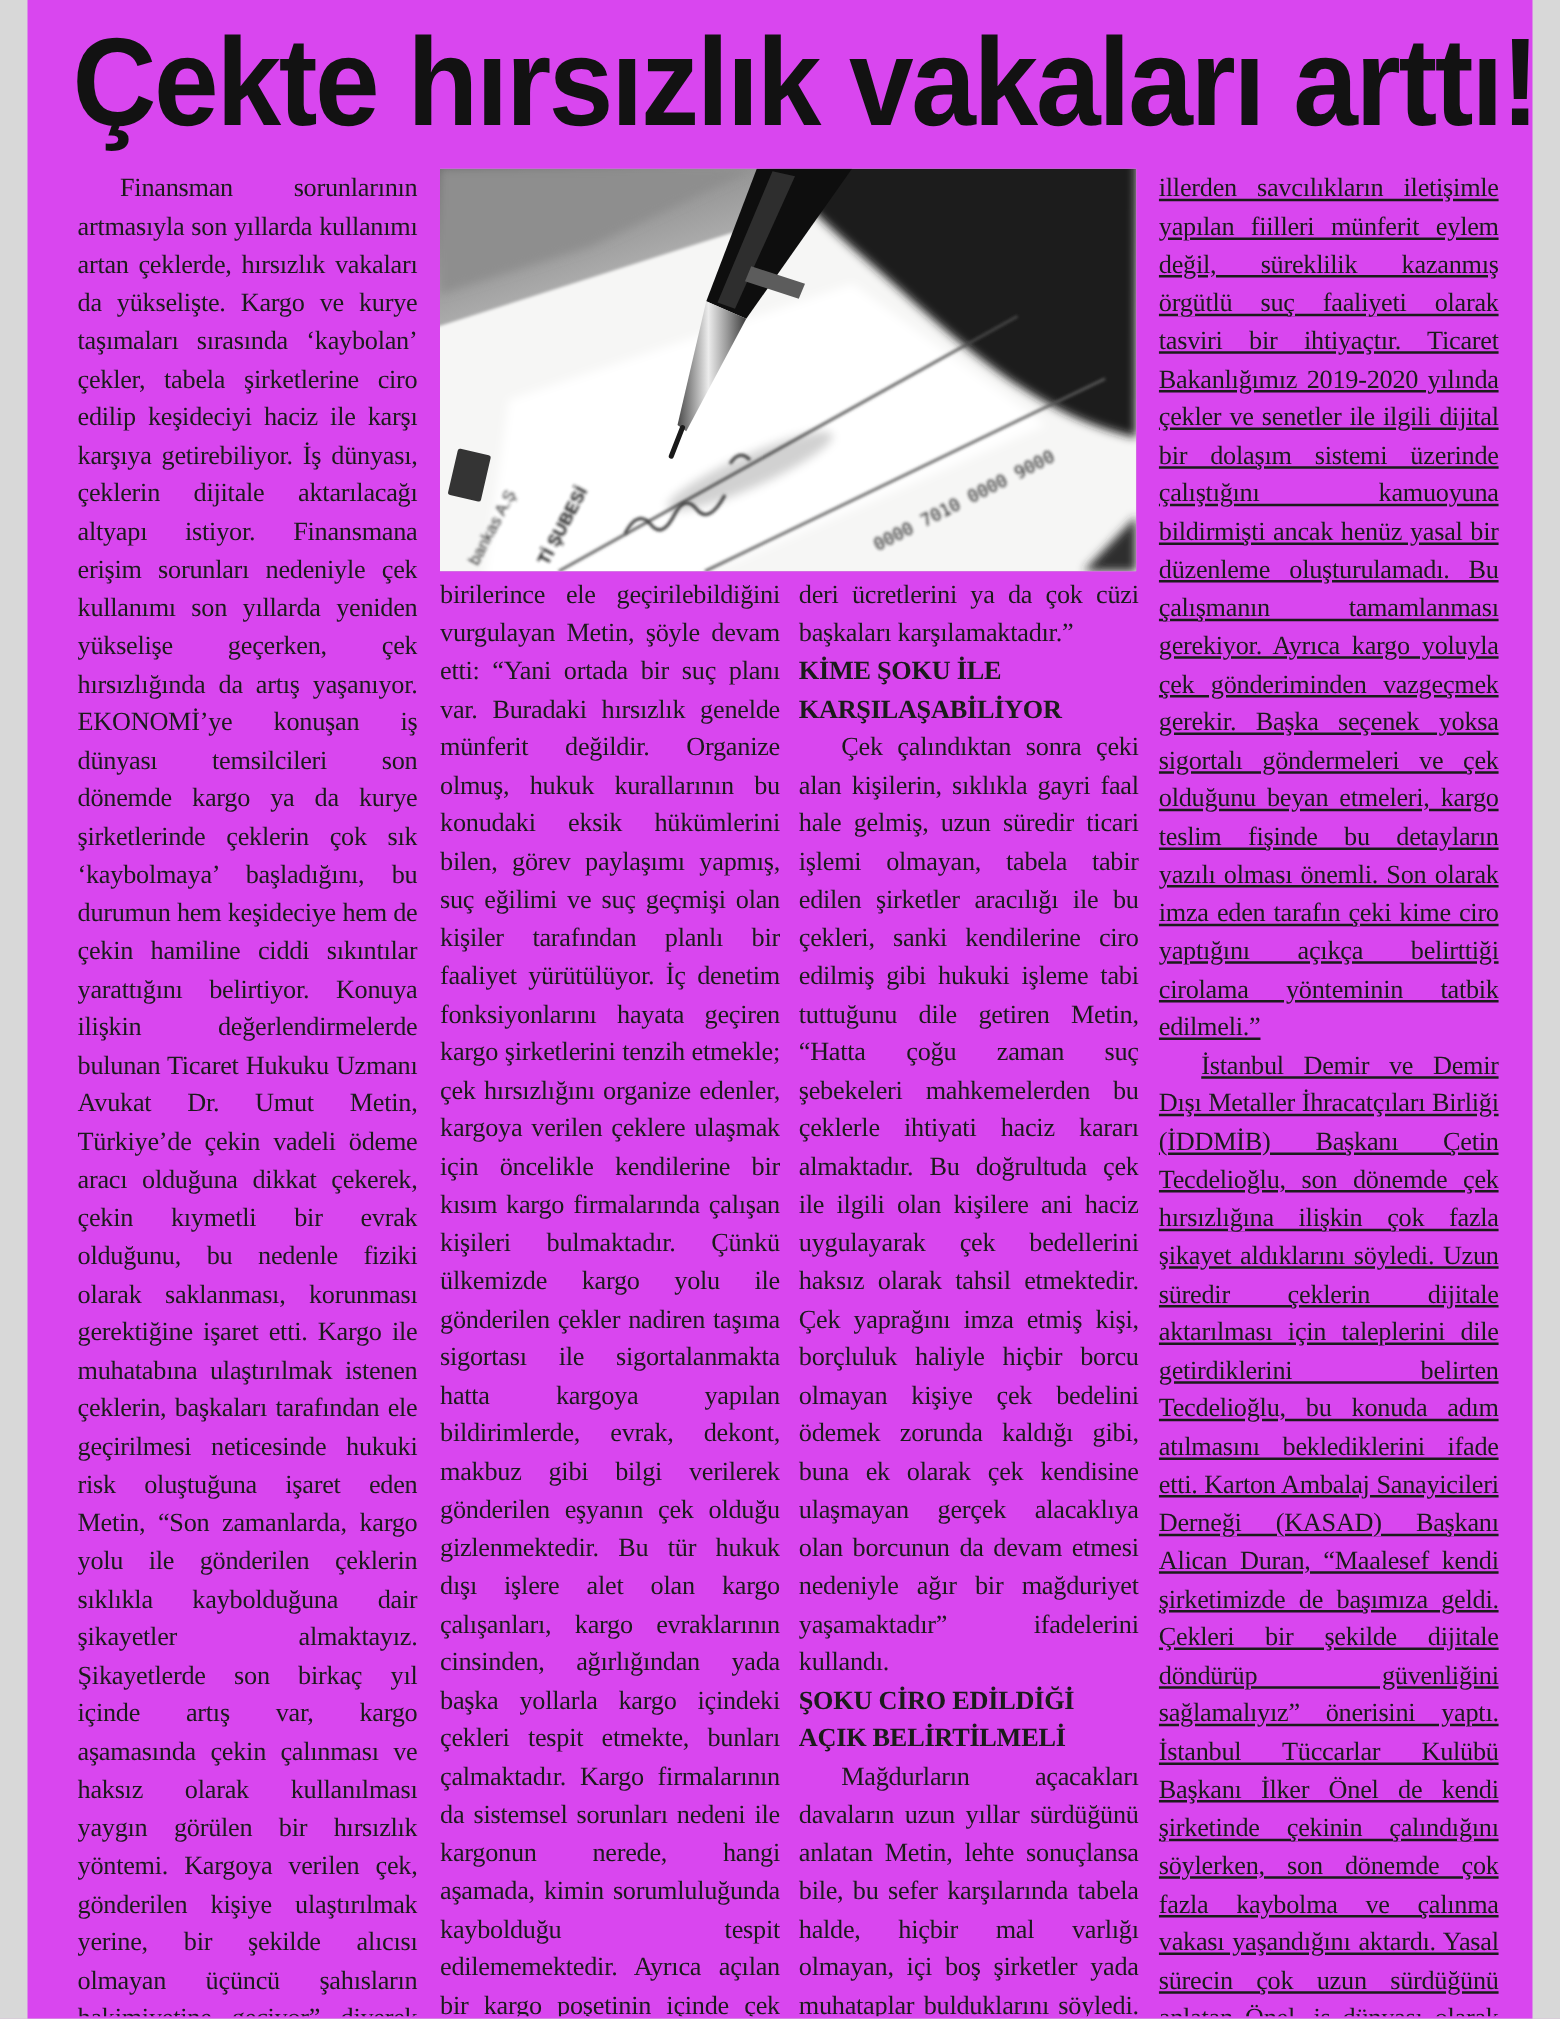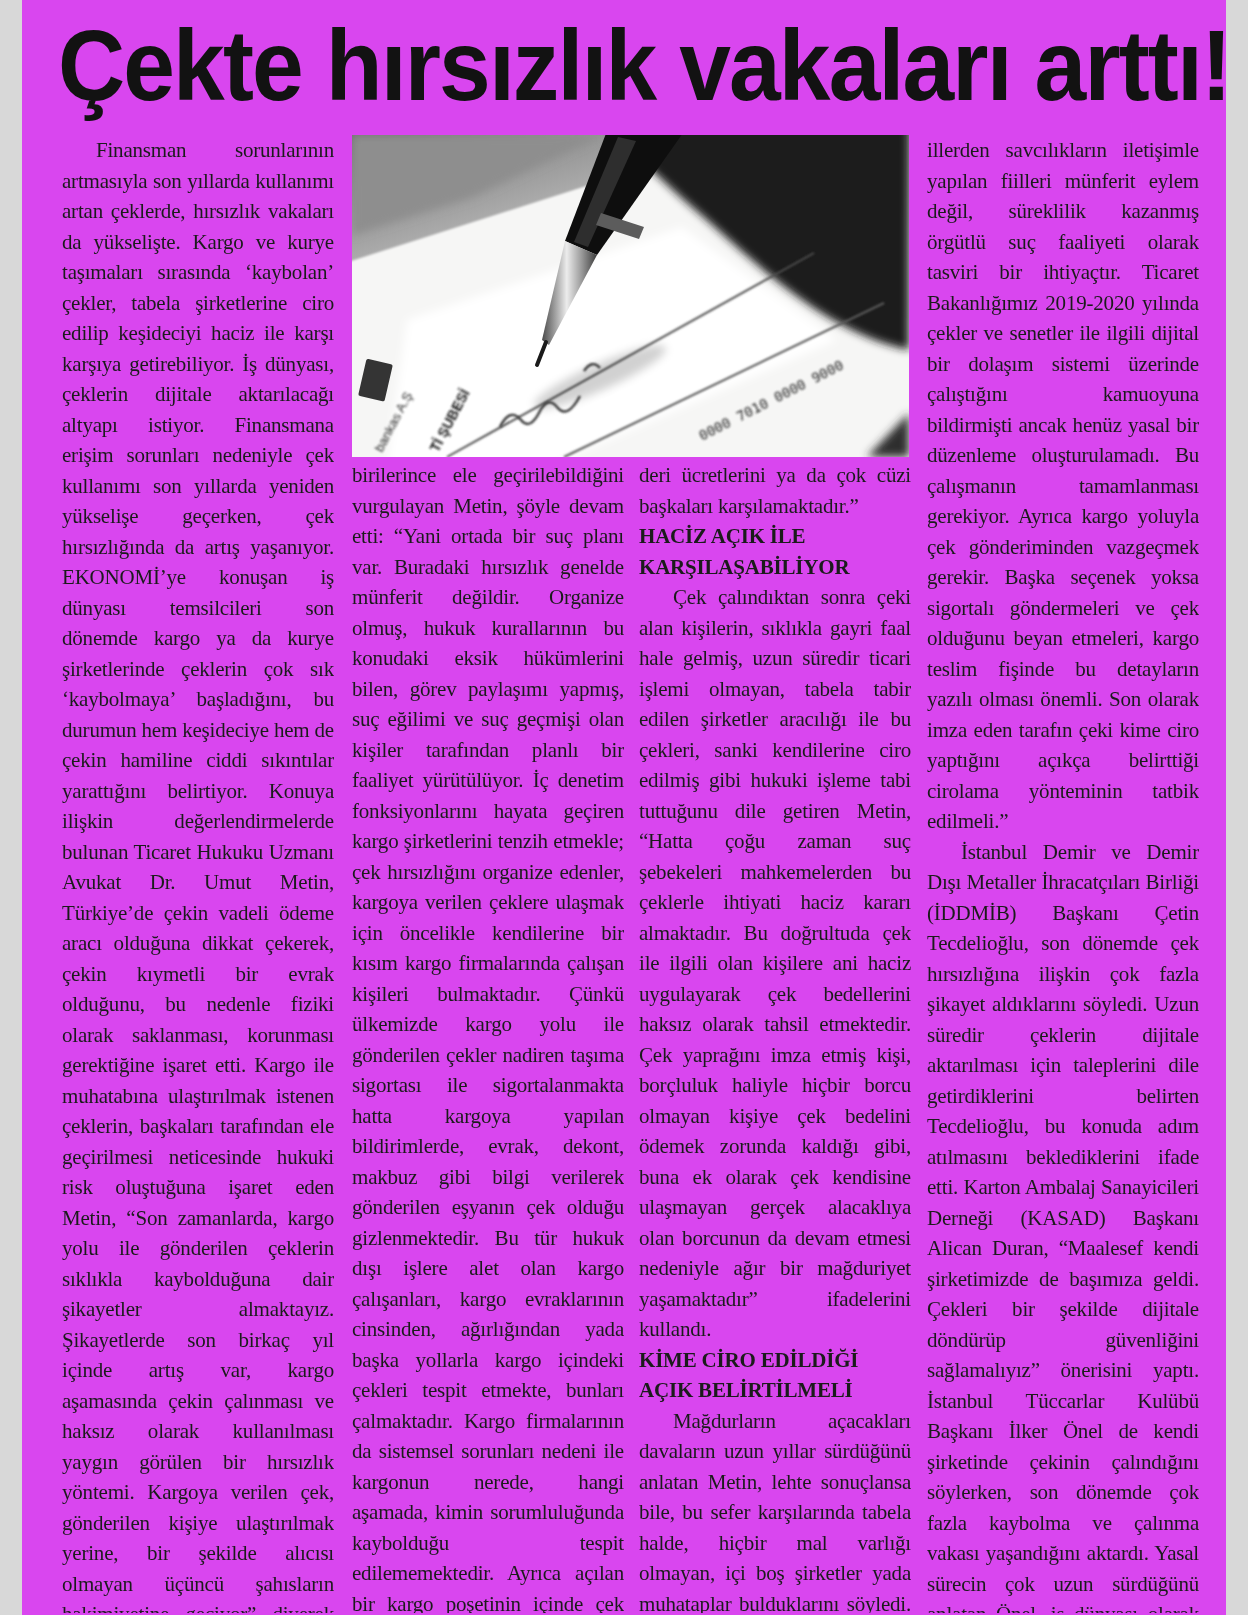--- a/index.html
+++ b/index.html
@@ -20,21 +20,21 @@
   }
   .col p{margin:0;}
   .col p.indent{text-indent:34px;}
   .col h2{
     margin:0;font-size:21px;line-height:30.5px;font-weight:700;
     text-align:left;letter-spacing:-0.2px;
   }
   #col1{left:40px;top:135px;height:1478px;}
   #col2{left:330px;top:460px;height:1153px;}
   #col3{left:617px;top:460px;height:1153px;}
-  #col4{left:905px;top:135px;height:1478px;}
+  #col4{left:905px;top:135px;height:1478px;text-decoration:underline;}
   .photo{
     position:absolute;left:330px;top:135px;width:557px;height:322px;
     overflow:hidden;background:#bbb;
   }
 </style>
 </head>
 <body>
 
 <div class="page">
 
@@ -97,23 +97,23 @@
   </div>
 
   <div class="col" id="col1">
       <p class="para indent">Finansman sorunlarının artmasıyla son yıllarda kullanımı artan çeklerde, hırsızlık vakaları da yükselişte. Kargo ve kurye taşımaları sırasında ‘kaybolan’ çekler, tabela şirketlerine ciro edilip keşideciyi haciz ile karşı karşıya getirebiliyor. İş dünyası, çeklerin dijitale aktarılacağı altyapı istiyor. Finansmana erişim sorunları nedeniyle çek kullanımı son yıllarda yeniden yükselişe geçerken, çek hırsızlığında da artış yaşanıyor. EKONOMİ’ye konuşan iş dünyası temsilcileri son dönemde kargo ya da kurye şirketlerinde çeklerin çok sık ‘kaybolmaya’ başladığını, bu durumun hem keşideciye hem de çekin hamiline ciddi sıkıntılar yarattığını belirtiyor. Konuya ilişkin değerlendirmelerde bulunan Ticaret Hukuku Uzmanı Avukat Dr. Umut Metin, Türkiye’de çekin vadeli ödeme aracı olduğuna dikkat çekerek, çekin kıymetli bir evrak olduğunu, bu nedenle fiziki olarak saklanması, korunması gerektiğine işaret etti. Kargo ile muhatabına ulaştırılmak istenen çeklerin, başkaları tarafından ele geçirilmesi neticesinde hukuki risk oluştuğuna işaret eden Metin, “Son zamanlarda, kargo yolu ile gönderilen çeklerin sıklıkla kaybolduğuna dair şikayetler almaktayız. Şikayetlerde son birkaç yıl içinde artış var, kargo aşamasında çekin çalınması ve haksız olarak kullanılması yaygın görülen bir hırsızlık yöntemi. Kargoya verilen çek, gönderilen kişiye ulaştırılmak yerine, bir şekilde alıcısı olmayan üçüncü şahısların hakimiyetine geçiyor” diyerek yaşananları anlattı.</p>
     </div>
   <div class="col" id="col2">
       <p class="para">birilerince ele geçirilebildiğini vurgulayan Metin, şöyle devam etti: “Yani ortada bir suç planı var. Buradaki hırsızlık genelde münferit değildir. Organize olmuş, hukuk kurallarının bu konudaki eksik hükümlerini bilen, görev paylaşımı yapmış, suç eğilimi ve suç geçmişi olan kişiler tarafından planlı bir faaliyet yürütülüyor. İç denetim fonksiyonlarını hayata geçiren kargo şirketlerini tenzih etmekle; çek hırsızlığını organize edenler, kargoya verilen çeklere ulaşmak için öncelikle kendilerine bir kısım kargo firmalarında çalışan kişileri bulmaktadır. Çünkü ülkemizde kargo yolu ile gönderilen çekler nadiren taşıma sigortası ile sigortalanmakta hatta kargoya yapılan bildirimlerde, evrak, dekont, makbuz gibi bilgi verilerek gönderilen eşyanın çek olduğu gizlenmektedir. Bu tür hukuk dışı işlere alet olan kargo çalışanları, kargo evraklarının cinsinden, ağırlığından yada başka yollarla kargo içindeki çekleri tespit etmekte, bunları çalmaktadır. Kargo firmalarının da sistemsel sorunları nedeni ile kargonun nerede, hangi aşamada, kimin sorumluluğunda kaybolduğu tespit edilememektedir. Ayrıca açılan bir kargo poşetinin içinde çek olmaması durumunda, bu ambalaj her zamana yenisi ile kolayca değiştirilebilmektedir. Kargo firmaları kaybolan gönderi sebebi ile sadece gön-</p>
     </div>
   <div class="col" id="col3">
       <p class="para">deri ücretlerini ya da çok cüzi başkaları karşılamaktadır.”</p>
-      <h2>HACİZ AÇIK İLE KARŞILAŞABİLİYOR</h2>
+      <h2>KİME ŞOKU İLE KARŞILAŞABİLİYOR</h2>
       <p class="para indent">Çek çalındıktan sonra çeki alan kişilerin, sıklıkla gayri faal hale gelmiş, uzun süredir ticari işlemi olmayan, tabela tabir edilen şirketler aracılığı ile bu çekleri, sanki kendilerine ciro edilmiş gibi hukuki işleme tabi tuttuğunu dile getiren Metin, “Hatta çoğu zaman suç şebekeleri mahkemelerden bu çeklerle ihtiyati haciz kararı almaktadır. Bu doğrultuda çek ile ilgili olan kişilere ani haciz uygulayarak çek bedellerini haksız olarak tahsil etmektedir. Çek yaprağını imza etmiş kişi, borçluluk haliyle hiçbir borcu olmayan kişiye çek bedelini ödemek zorunda kaldığı gibi, buna ek olarak çek kendisine ulaşmayan gerçek alacaklıya olan borcunun da devam etmesi nedeniyle ağır bir mağduriyet yaşamaktadır” ifadelerini kullandı.</p>
-      <h2>KİME CİRO EDİLDİĞİ AÇIK BELİRTİLMELİ</h2>
+      <h2>ŞOKU CİRO EDİLDİĞİ AÇIK BELİRTİLMELİ</h2>
       <p class="para indent">Mağdurların açacakları davaların uzun yıllar sürdüğünü anlatan Metin, lehte sonuçlansa bile, bu sefer karşılarında tabela halde, hiçbir mal varlığı olmayan, içi boş şirketler yada muhataplar bulduklarını söyledi. Kullanılan şirketlerin genelde suç için tasarlanmış paravan şirketler olduğuna işaret eden Metin, şu uyarılarda bulundu: “Bu suçlar konusunda farklı</p>
     </div>
   <div class="col" id="col4">
       <p class="para">illerden savcılıkların iletişimle yapılan fiilleri münferit eylem değil, süreklilik kazanmış örgütlü suç faaliyeti olarak tasviri bir ihtiyaçtır. Ticaret Bakanlığımız 2019-2020 yılında çekler ve senetler ile ilgili dijital bir dolaşım sistemi üzerinde çalıştığını kamuoyuna bildirmişti ancak henüz yasal bir düzenleme oluşturulamadı. Bu çalışmanın tamamlanması gerekiyor. Ayrıca kargo yoluyla çek gönderiminden vazgeçmek gerekir. Başka seçenek yoksa sigortalı göndermeleri ve çek olduğunu beyan etmeleri, kargo teslim fişinde bu detayların yazılı olması önemli. Son olarak imza eden tarafın çeki kime ciro yaptığını açıkça belirttiği cirolama yönteminin tatbik edilmeli.”</p>
       <p class="para indent">İstanbul Demir ve Demir Dışı Metaller İhracatçıları Birliği (İDDMİB) Başkanı Çetin Tecdelioğlu, son dönemde çek hırsızlığına ilişkin çok fazla şikayet aldıklarını söyledi. Uzun süredir çeklerin dijitale aktarılması için taleplerini dile getirdiklerini belirten Tecdelioğlu, bu konuda adım atılmasını beklediklerini ifade etti. Karton Ambalaj Sanayicileri Derneği (KASAD) Başkanı Alican Duran, “Maalesef kendi şirketimizde de başımıza geldi. Çekleri bir şekilde dijitale döndürüp güvenliğini sağlamalıyız” önerisini yaptı. İstanbul Tüccarlar Kulübü Başkanı İlker Önel de kendi şirketinde çekinin çalındığını söylerken, son dönemde çok fazla kaybolma ve çalınma vakası yaşandığını aktardı. Yasal sürecin çok uzun sürdüğünü anlatan Önel, iş dünyası olarak çeklerin dijitale tanımlanması noktasında bir altyapı geliştirilmesini beklediklerini sözlerine ekledi. </p>
     </div>
 
 </div>
 
 </body></html>

